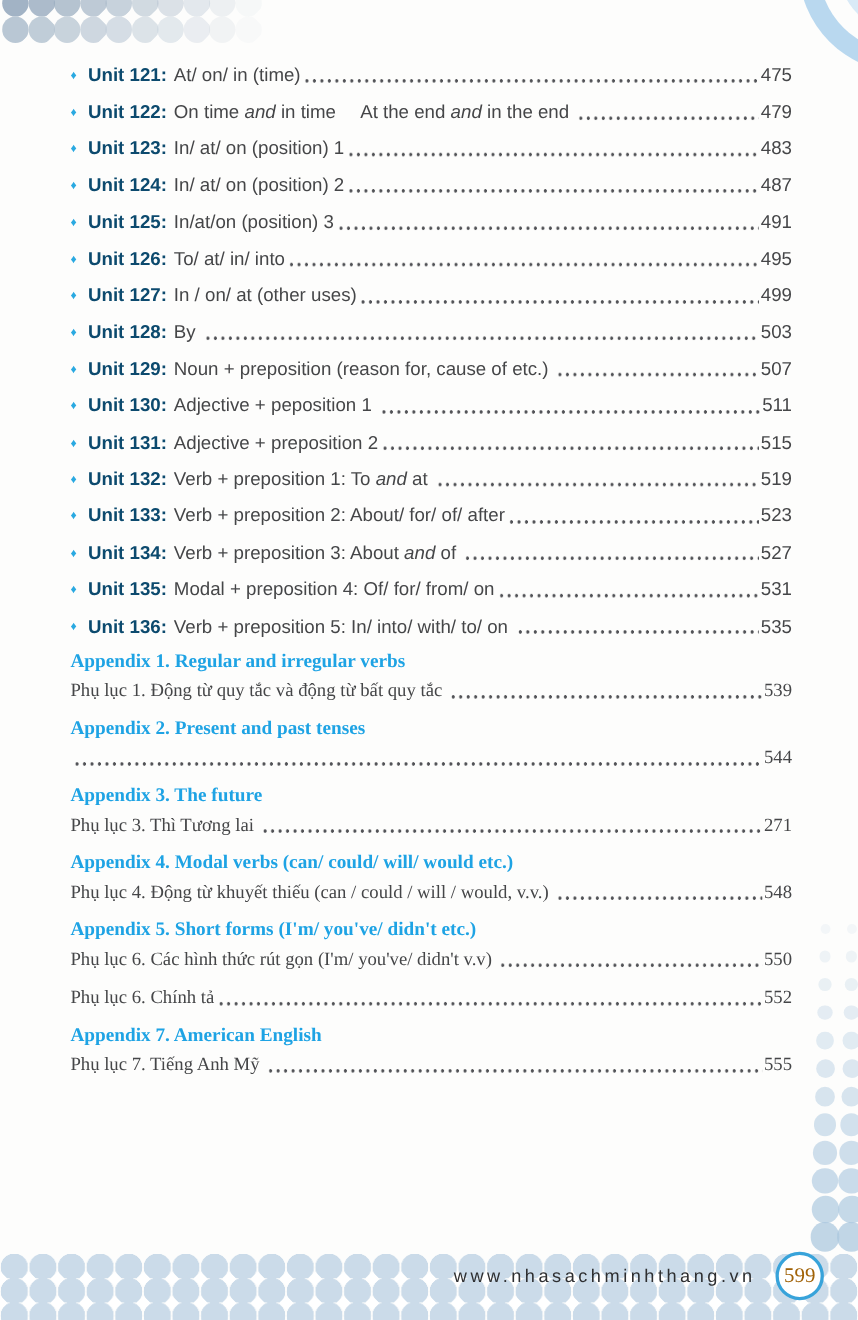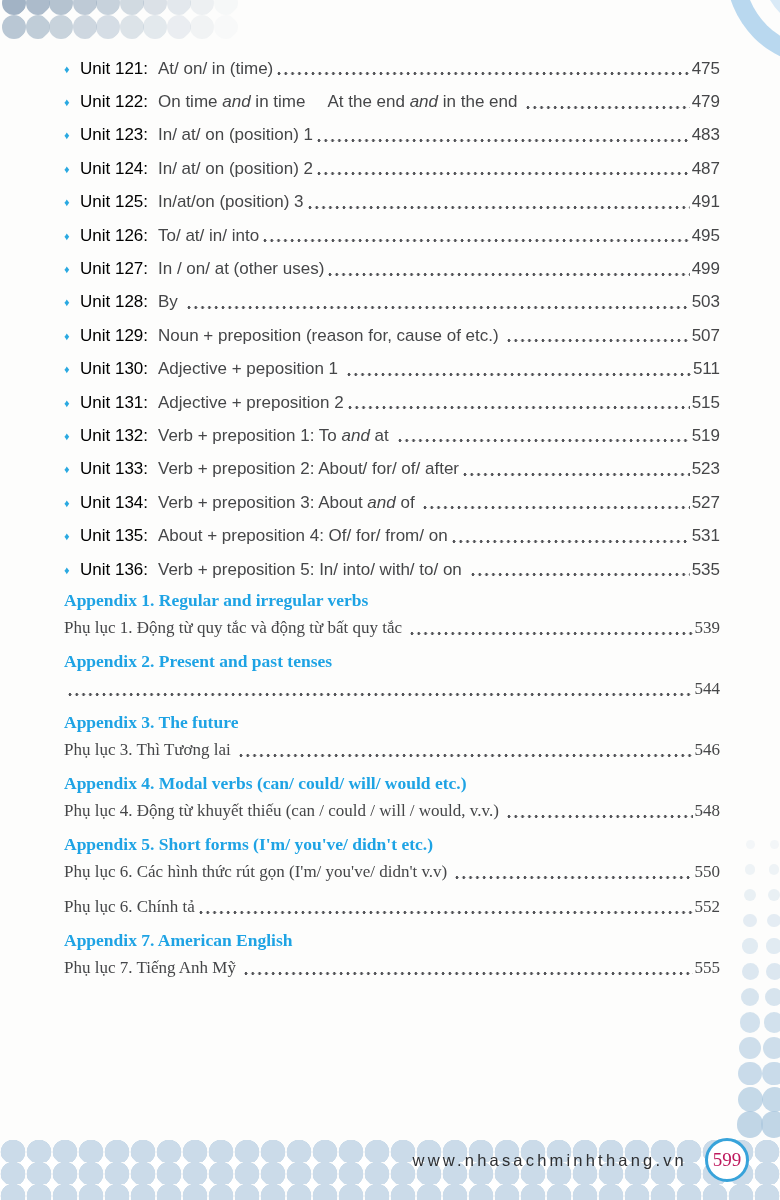--- a/index.html
+++ b/index.html
@@ -27,21 +27,21 @@
     background-size: 26px 22px;
     z-index:1;
   }
   .footer-diam { position:absolute; width:9px; height:9px; background:#ffffff; transform:rotate(45deg); z-index:2; }
 
   
   .toc { position:absolute; left:64px; top:52px; width:656px; }
   .row { display:flex; align-items:center; }
   .unit-row { height:33.4px; font-size:17px; }
   .bullet { color:#2aa9e1; font-size:11px; width:16px; flex:none; }
-  .unit-label { color:#000000; font-weight:normal; width:78px; flex:none; white-space:pre; }
+  .unit-label { color:#0c4a6e; font-weight:bold; width:78px; flex:none; white-space:pre; }
   .unit-title { white-space:pre; }
   .unit-title .it { font-style:italic; }
   .seg-gap { display:inline-block; width:22px; }
   .dots {
     flex:1; min-width:14px; height:5px;
     margin:0 2px 0 4px; transform:translateY(5px);
     background: radial-gradient(circle at 2px 2.5px, #515256 1.25px, rgba(81,82,86,0) 1.7px) repeat-x;
     background-size: 6.8px 5px;
   }
   .pagenum { flex:none; font-size:17px; color:#454648; }
@@ -57,21 +57,21 @@
 
   
   .site-text {
     position:absolute; right:93px; top:1151px;
     font-size:16.5px; letter-spacing:3.2px; color:#2e2f31; z-index:3;
   }
   .badge {
     position:absolute; left:705px; top:1138px; width:44px; height:44px;
     box-sizing:border-box; border:3px solid #38a3da; border-radius:50%;
     background:#ffffff; display:flex; align-items:center; justify-content:center;
-    font-family:"Liberation Serif", serif; font-size:19px; color:#be185d; z-index:3;
+    font-family:"Liberation Serif", serif; font-size:19px; color:#a16207; z-index:3;
   }
 </style>
 </head>
 <body>
 
 <div class="page">
 
   <div class="deco" id="deco-top-left">
       <div class="circ" style="left: 2px; top: -9px; width: 24px; height: 24px; background: rgb(154, 173, 192); opacity: 0.92;"></div>
       <div class="circ" style="left: 2px; top: 15px; width: 24px; height: 24px; background: rgb(179, 194, 208); opacity: 0.92;"></div>
@@ -305,21 +305,21 @@
         <div class="row unit-row">
           <span class="bullet">♦</span>
           <span class="unit-label">Unit 134:</span>
           <span class="unit-title"><span>Verb + preposition 3: About </span><span class="it">and</span><span> of </span></span>
           <span class="dots"></span>
           <span class="pagenum">527</span>
         </div>
         <div class="row unit-row">
           <span class="bullet">♦</span>
           <span class="unit-label">Unit 135:</span>
-          <span class="unit-title"><span>About + preposition 4: Of/ for/ from/ on</span></span>
+          <span class="unit-title"><span>Modal + preposition 4: Of/ for/ from/ on</span></span>
           <span class="dots"></span>
           <span class="pagenum">531</span>
         </div>
         <div class="row unit-row">
           <span class="bullet">♦</span>
           <span class="unit-label">Unit 136:</span>
           <span class="unit-title"><span>Verb + preposition 5: In/ into/ with/ to/ on </span></span>
           <span class="dots"></span>
           <span class="pagenum">535</span>
         </div>
@@ -338,21 +338,21 @@
           <div class="row app-sub">
             <span class="dots"></span>
             <span class="pagenum">544</span>
           </div>
         </div>
         <div class="appendix">
           <div class="app-heading">Appendix 3. The future</div>
           <div class="row app-sub">
             <span class="app-subtitle">Phụ lục 3. Thì Tương lai </span>
             <span class="dots"></span>
-            <span class="pagenum">546</span>
+            <span class="pagenum">271</span>
           </div>
         </div>
         <div class="appendix">
           <div class="app-heading">Appendix 4. Modal verbs (can/ could/ will/ would etc.)</div>
           <div class="row app-sub">
             <span class="app-subtitle">Phụ lục 4. Động từ khuyết thiếu (can / could / will / would, v.v.) </span>
             <span class="dots"></span>
             <span class="pagenum">548</span>
           </div>
         </div>

